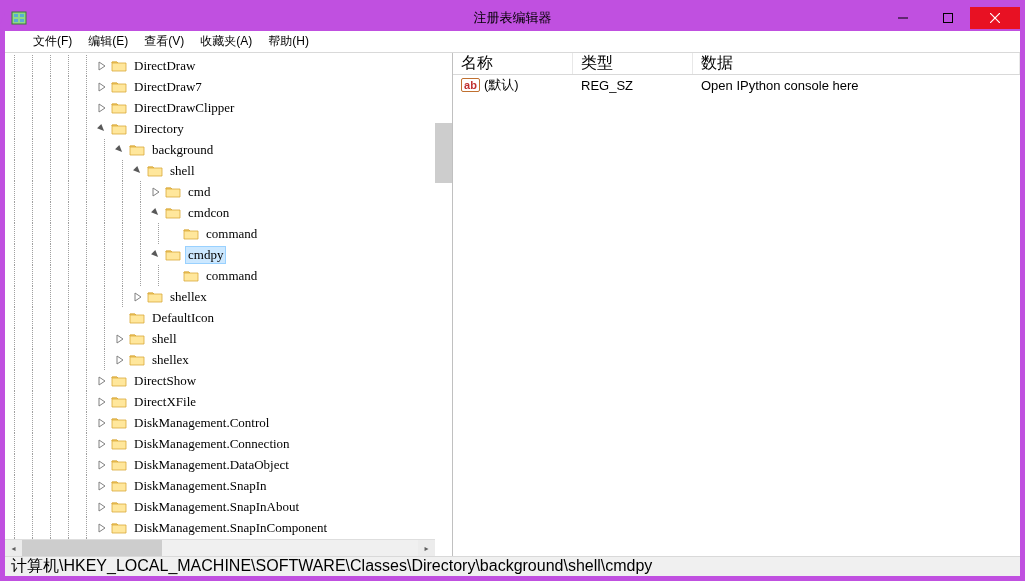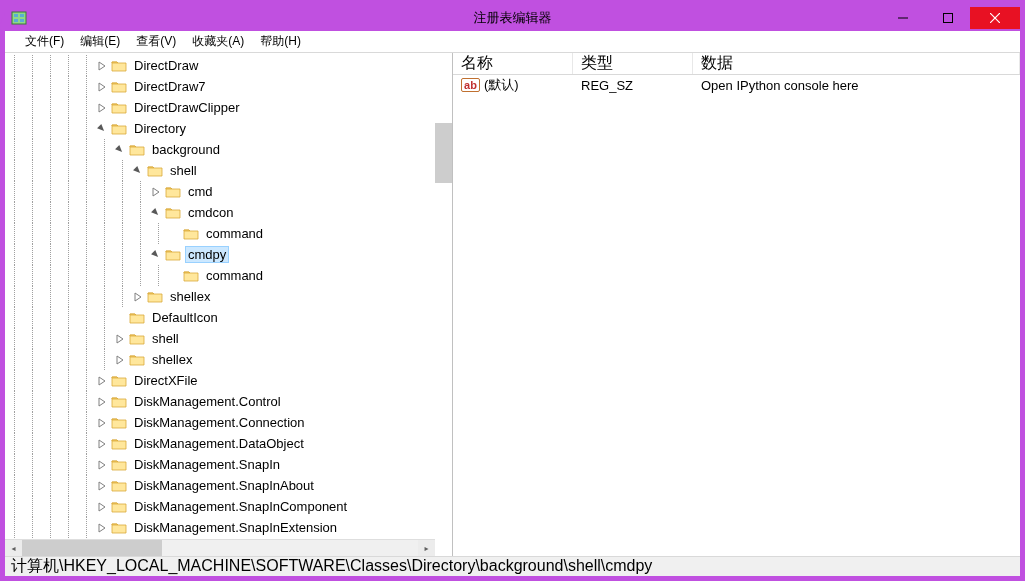--- a/index.html
+++ b/index.html
@@ -56,21 +56,21 @@
 .win-btn.close {
   background: #e81123;
   color: #fff;
   width: 50px;
 }
 .menubar {
   height: 22px;
   background: #fff;
   display: flex;
   align-items: center;
-  padding: 0 12px;
+  padding: 0 20px;
   border-bottom: 1px solid #d9d9d9;
 }
 .menu-item {
   padding: 2px 8px;
   font-size: 12px;
   cursor: default;
 }
 .content {
   flex: 1;
   display: flex;
@@ -88,20 +88,21 @@
   overflow: auto;
   height: 100%;
   padding: 2px 0;
 }
 .tree-node {
   white-space: nowrap;
   height: 21px;
   display: flex;
   align-items: center;
   font-size: 13px;
+  font-family: Liberation Serif, serif;
 }
 .tree-node .vlines {
   display: inline-flex;
   height: 21px;
 }
 .vline {
   width: 18px;
   height: 21px;
   position: relative;
 }
@@ -586,20 +587,39 @@
             </span>
             <span class="expander ">
               <svg width="10" height="10" viewBox="0 0 10 10">
                 <path d="M2 1 L8 5 L2 9 Z" fill="none" stroke="#808080" stroke-width="1"></path>
               </svg>
             </span>
             <span class="folder-icon"><svg width="16" height="14" viewBox="0 0 16 14">
                 <path d="M1 3 L1 12 L15 12 L15 4 L7 4 L6 3 Z" fill="#ffe79c" stroke="#d9a93a" stroke-width="0.8"></path>
                 <path d="M1 3 L6 3 L7 4 L1 4 Z" fill="#f7d16a" stroke="#d9a93a" stroke-width="0.8"></path>
               </svg></span>
+            <span class="node-label">DirectShow</span>
+          </div>
+          <div class="tree-node">
+            <span class="vlines">
+              <span class="vline"></span>
+              <span class="vline"></span>
+              <span class="vline"></span>
+              <span class="vline"></span>
+              <span class="vline"></span>
+            </span>
+            <span class="expander ">
+              <svg width="10" height="10" viewBox="0 0 10 10">
+                <path d="M2 1 L8 5 L2 9 Z" fill="none" stroke="#808080" stroke-width="1"></path>
+              </svg>
+            </span>
+            <span class="folder-icon"><svg width="16" height="14" viewBox="0 0 16 14">
+                <path d="M1 3 L1 12 L15 12 L15 4 L7 4 L6 3 Z" fill="#ffe79c" stroke="#d9a93a" stroke-width="0.8"></path>
+                <path d="M1 3 L6 3 L7 4 L1 4 Z" fill="#f7d16a" stroke="#d9a93a" stroke-width="0.8"></path>
+              </svg></span>
             <span class="node-label">DirectXFile</span>
           </div>
           <div class="tree-node">
             <span class="vlines">
               <span class="vline"></span>
               <span class="vline"></span>
               <span class="vline"></span>
               <span class="vline"></span>
               <span class="vline"></span>
             </span>

